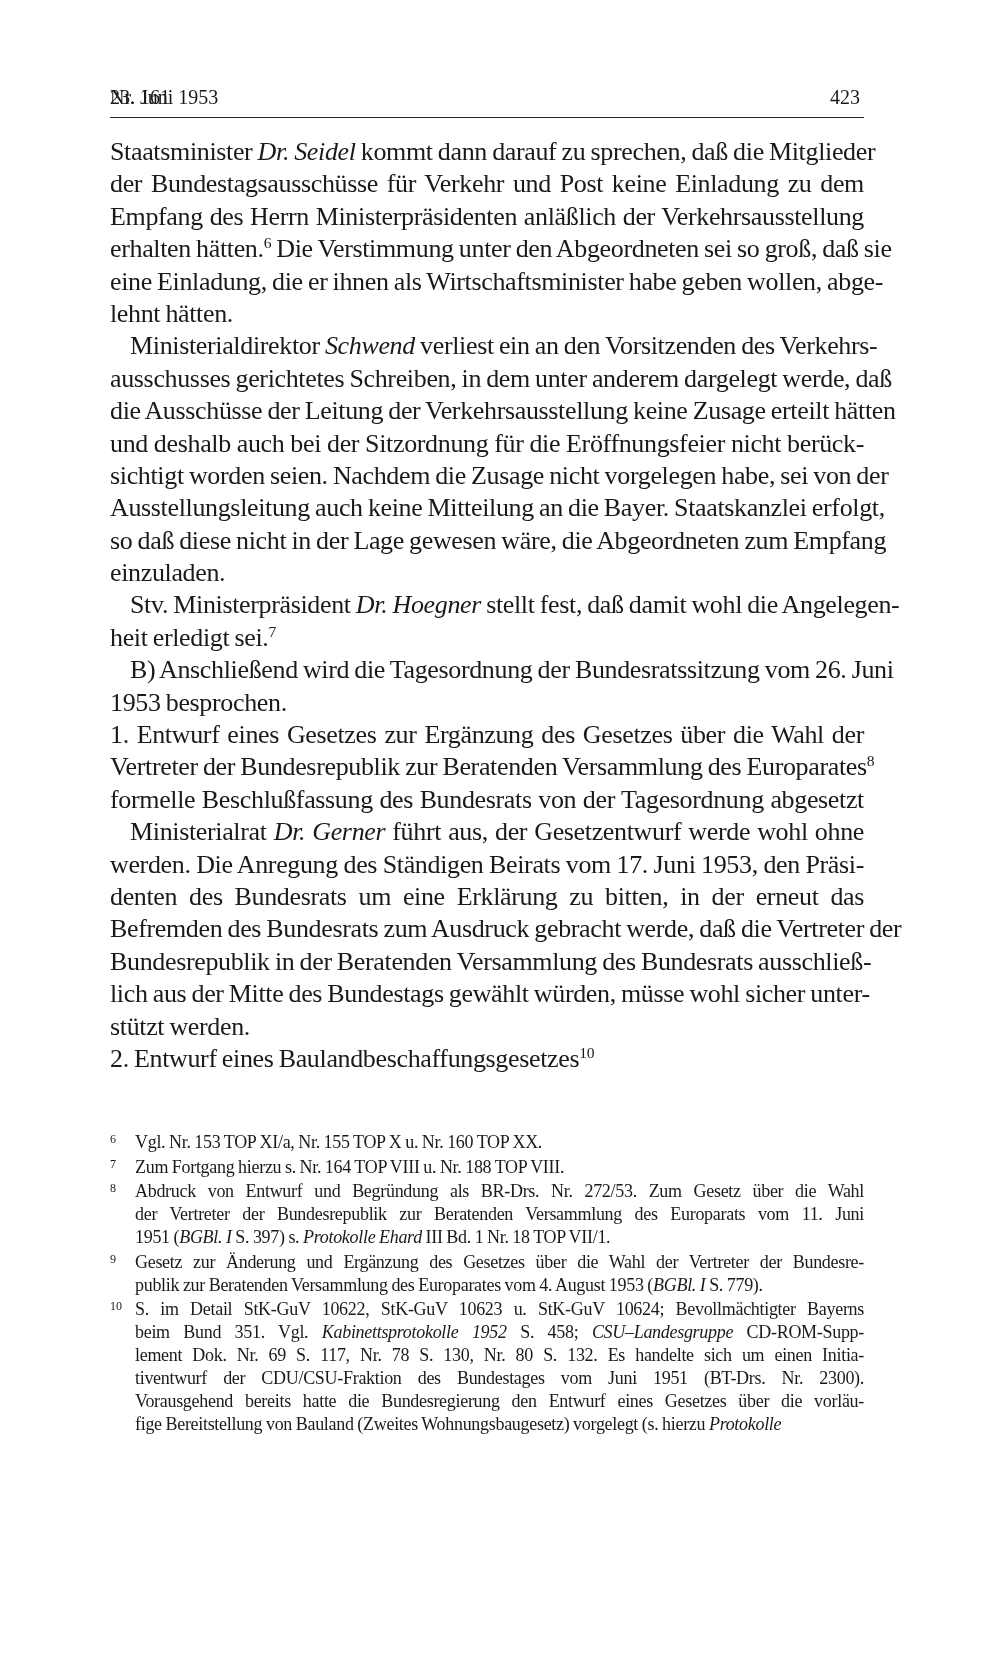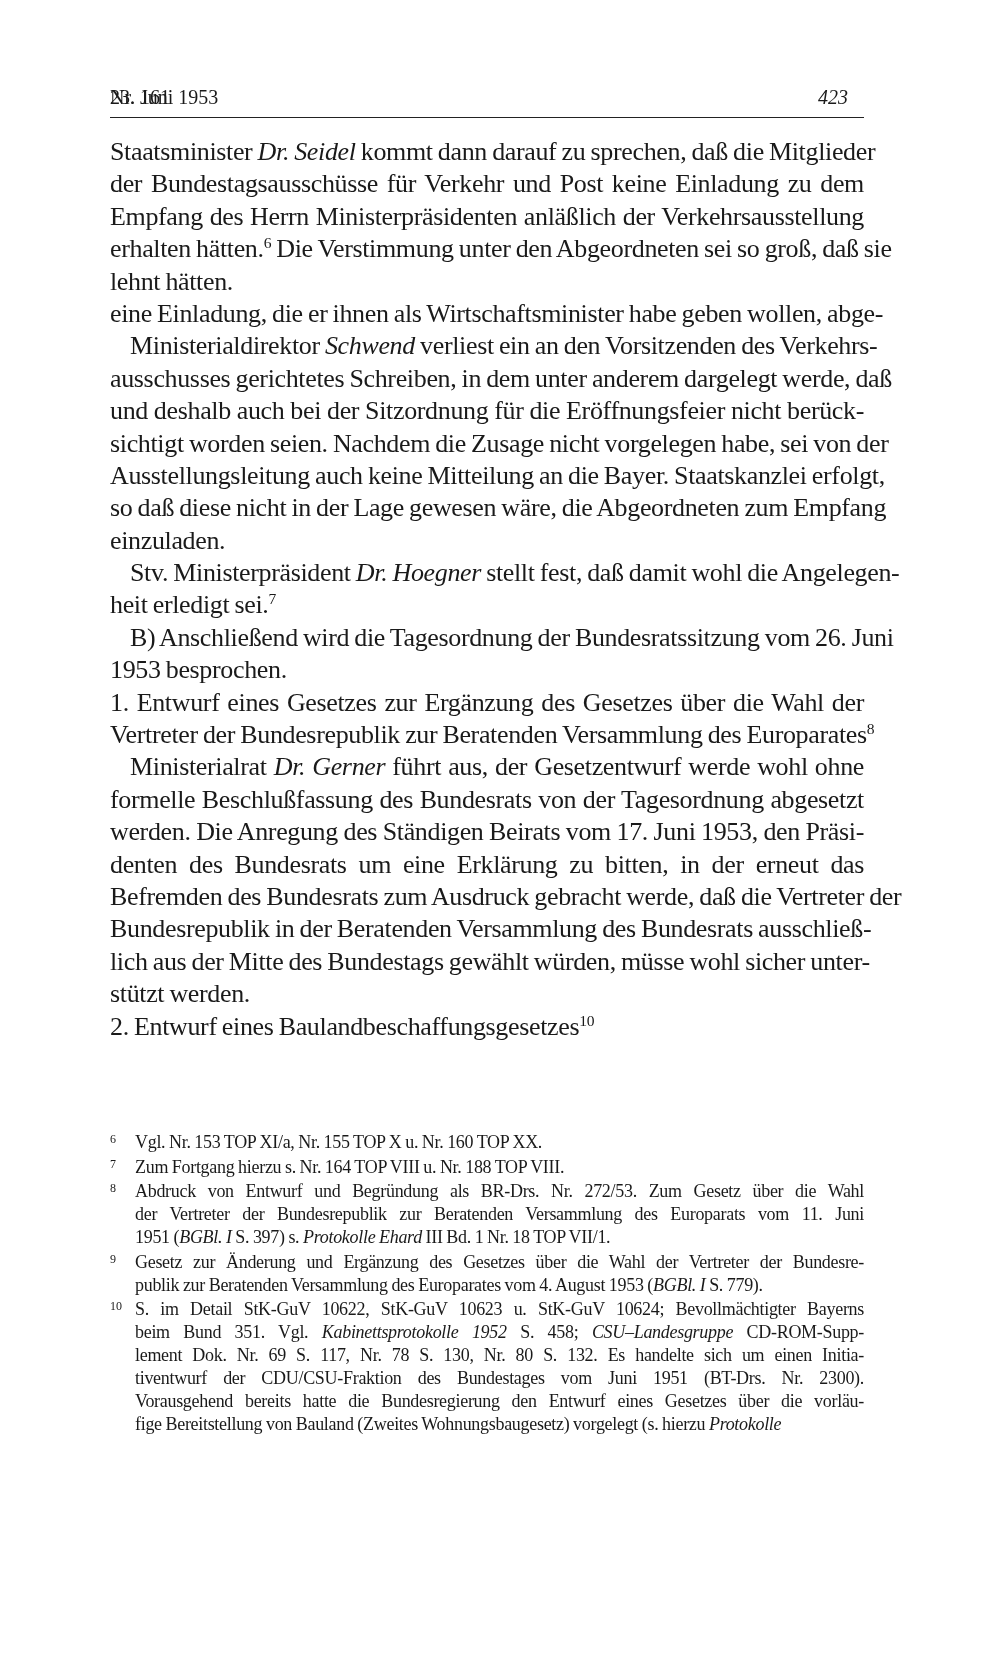--- a/index.html
+++ b/index.html
@@ -4,21 +4,21 @@
 <style>
   html, body { margin: 0; padding: 0; background: #ffffff; }
   body { width: 1000px; height: 1666px; position: relative; overflow: hidden;
          font-family: "Liberation Serif", "DejaVu Serif", serif; color: #1a1a1a; }
   .page { position: absolute; left: 110px; top: 0; width: 754px; }
   .header { position: absolute; top: 80px; left: 0; width: 754px; height: 37px;
             border-bottom: 1.5px solid #222; font-size: 20px; }
   .header span { position: absolute; bottom: 8px; }
   .h-left { left: 0; }
   .h-center { left: 0; right: 0; }
-  .h-right { right: 16px; font-style: italic; }
+  .h-right { right: 4px; }
   .body { position: absolute; top: 136px; left: 0; width: 754px; }
   .line { height: 32.4px; line-height: 32.4px; font-size: 26px; white-space: nowrap;
           letter-spacing: -0.35px; text-align: justify; text-align-last: justify; word-spacing: -1px; }
   .line.last { text-align-last: left; }
   .line.indent { padding-left: 20px; }
   .footnotes { position: absolute; top: 1131px; left: 0; width: 754px; }
   .fn { position: relative; padding-left: 25px; margin-bottom: 1.5px; }
   .fn-num { position: absolute; left: 0; top: 0; font-size: 12px; line-height: 17px; }
   .fn-line { height: 23px; line-height: 23px; font-size: 18px; white-space: nowrap;
              letter-spacing: -0.3px; text-align: justify; text-align-last: justify; word-spacing: -0.5px; }
@@ -33,37 +33,38 @@
   <div class="header">
     <span class="h-left">Nr. 161</span>
     <span class="h-center">23. Juni 1953</span>
     <span class="h-right">423</span>
   </div>
   <div class="body" id="body">
       <div class="line"><span>Staatsminister </span><span class="it">Dr. Seidel</span><span> kommt dann darauf zu sprechen, daß die Mitglieder</span></div>
       <div class="line"><span>der Bundestagsausschüsse für Verkehr und Post keine Einladung zu dem</span></div>
       <div class="line"><span>Empfang des Herrn Ministerpräsidenten anläßlich der Verkehrsausstellung</span></div>
       <div class="line"><span>erhalten hätten.</span><sup>6</sup><span> Die Verstimmung unter den Abgeordneten sei so groß, daß sie</span></div>
+      <div class="line"><span>eine Einladung, die er ihnen als Wirtschaftsminister habe geben wollen, abge-</span></div>
       <div class="line last"><span>lehnt hätten.</span></div>
-      <div class="line"><span>eine Einladung, die er ihnen als Wirtschaftsminister habe geben wollen, abge-</span></div>
       <div class="line indent"><span>Ministerialdirektor </span><span class="it">Schwend</span><span> verliest ein an den Vorsitzenden des Verkehrs-</span></div>
       <div class="line"><span>ausschusses gerichtetes Schreiben, in dem unter anderem dargelegt werde, daß</span></div>
+      <div class="line"><span>die Ausschüsse der Leitung der Verkehrsausstellung keine Zusage erteilt hätten</span></div>
       <div class="line"><span>und deshalb auch bei der Sitzordnung für die Eröffnungsfeier nicht berück-</span></div>
       <div class="line"><span>sichtigt worden seien. Nachdem die Zusage nicht vorgelegen habe, sei von der</span></div>
       <div class="line"><span>Ausstellungsleitung auch keine Mitteilung an die Bayer. Staatskanzlei erfolgt,</span></div>
       <div class="line"><span>so daß diese nicht in der Lage gewesen wäre, die Abgeordneten zum Empfang</span></div>
       <div class="line last"><span>einzuladen.</span></div>
       <div class="line indent"><span>Stv. Ministerpräsident </span><span class="it">Dr. Hoegner</span><span> stellt fest, daß damit wohl die Angelegen-</span></div>
       <div class="line last"><span>heit erledigt sei.</span><sup>7</sup></div>
       <div class="line indent"><span>B) Anschließend wird die Tagesordnung der Bundesratssitzung vom 26. Juni</span></div>
       <div class="line last"><span>1953 besprochen.</span></div>
       <div class="line"><span>1.  Entwurf eines Gesetzes zur Ergänzung des Gesetzes über die Wahl der</span></div>
       <div class="line last"><span>Vertreter der Bundesrepublik zur Beratenden Versammlung des Europarates</span><sup>8</sup></div>
+      <div class="line"><span>formelle Beschlußfassung des Bundesrats von der Tagesordnung abgesetzt</span></div>
       <div class="line indent"><span>Ministerialrat </span><span class="it">Dr. Gerner</span><span> führt aus, der Gesetzentwurf werde wohl ohne</span></div>
-      <div class="line"><span>formelle Beschlußfassung des Bundesrats von der Tagesordnung abgesetzt</span></div>
       <div class="line"><span>werden. Die Anregung des Ständigen Beirats vom 17. Juni 1953, den Präsi-</span></div>
       <div class="line"><span>denten des Bundesrats um eine Erklärung zu bitten, in der erneut das</span></div>
       <div class="line"><span>Befremden des Bundesrats zum Ausdruck gebracht werde, daß die Vertreter der</span></div>
       <div class="line"><span>Bundesrepublik in der Beratenden Versammlung des Bundesrats ausschließ-</span></div>
       <div class="line"><span>lich aus der Mitte des Bundestags gewählt würden, müsse wohl sicher unter-</span></div>
       <div class="line last"><span>stützt werden.</span></div>
       <div class="line last"><span>2. Entwurf eines Baulandbeschaffungsgesetzes</span><sup>10</sup></div>
     </div>
   <div class="footnotes" id="footnotes">
       <div class="fn">

